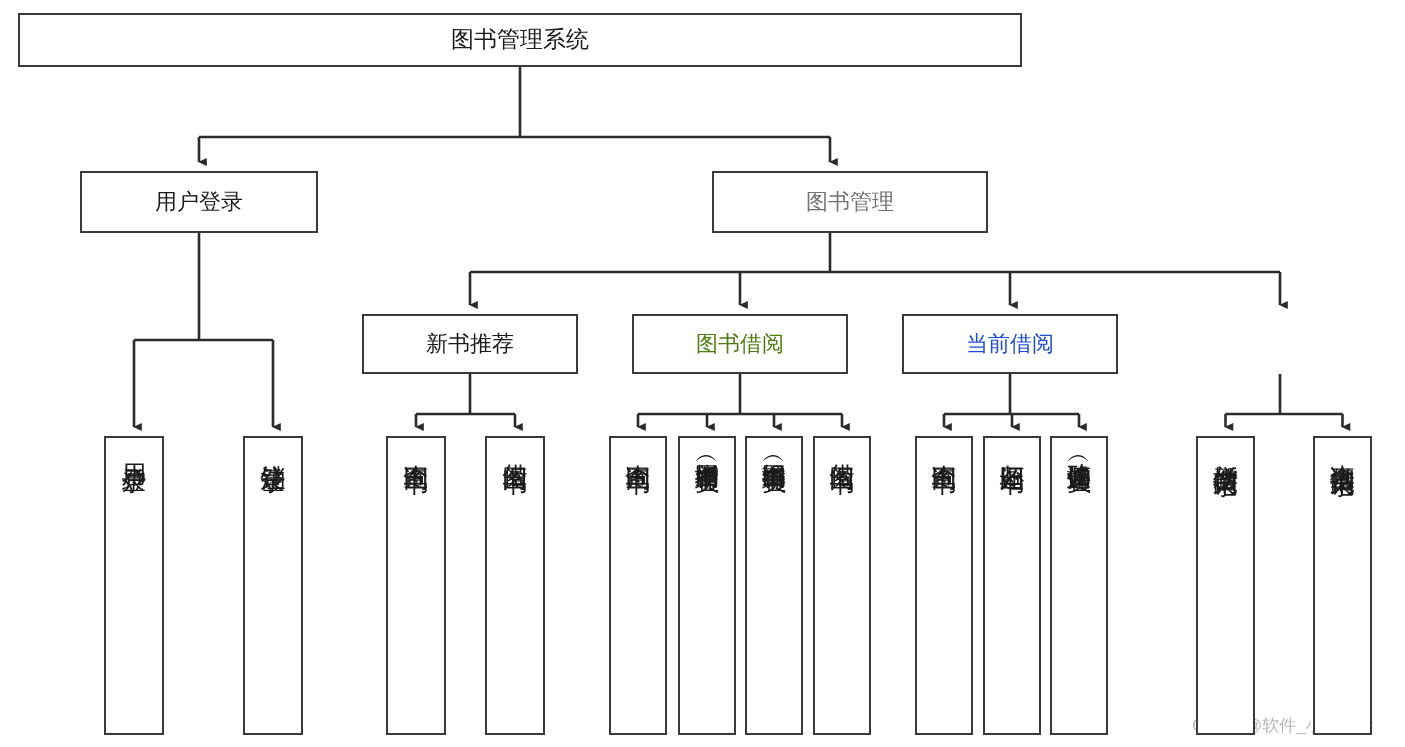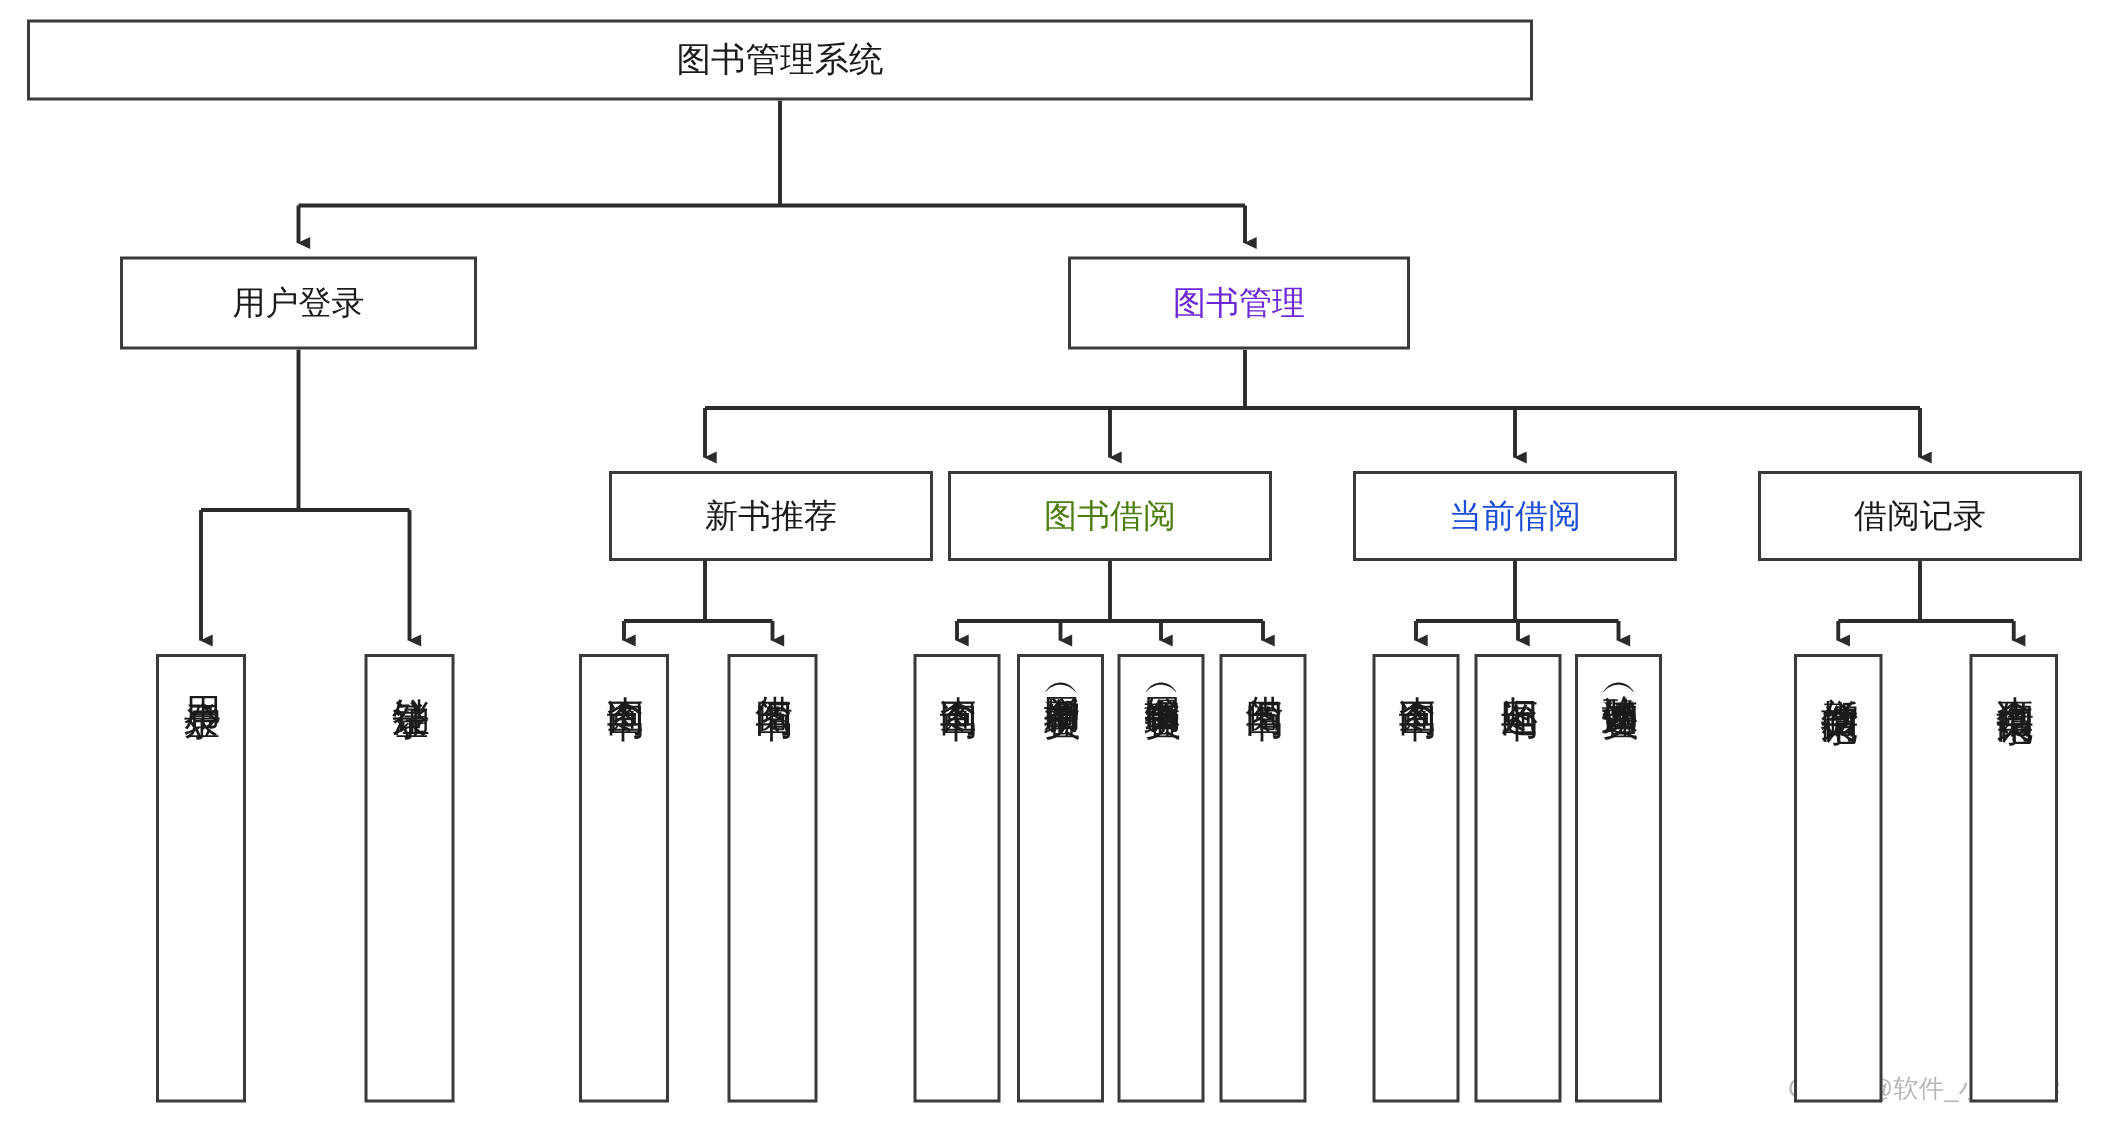--- a/index.html
+++ b/index.html
@@ -123,34 +123,31 @@
 
   <div class="node horiz" id="root-node" style="left: 18px; top: 13px; width: 1004px; height: 54px; border-color: rgb(58, 58, 58); background: rgb(255, 255, 255); color: rgb(27, 27, 27);">
     <span class="label">图书管理系统</span>
   </div>
 
   <div class="watermark" style="left: 1192px; top: 714px; color: rgb(184, 184, 184);">CSDN @软件_小贺同学</div>
 
 <div class="node horiz" style="left: 80px; top: 171px; width: 238px; height: 62px; border-color: rgb(58, 58, 58); background: rgb(255, 255, 255); color: rgb(27, 27, 27);">
       <span class="label">用户登录</span>
     </div>
-    <div class="node horiz" style="left: 712px; top: 171px; width: 228px; height: 62px; border-color: rgb(58, 58, 58); background: rgb(255, 255, 255); color: #6d28d9;">
+    <div class="node horiz" style="left: 712px; top: 171px; width: 276px; height: 62px; border-color: rgb(58, 58, 58); background: rgb(255, 255, 255); color: #737373;">
       <span class="label">图书管理</span>
     </div>
-    <div class="node horiz" style="left: 362px; top: 314px; width: 216px; height: 60px; border-color: rgb(58, 58, 58); background: rgb(255, 255, 255); color: rgb(27, 27, 27); margin-left: 44px;">
+    <div class="node horiz" style="left: 362px; top: 314px; width: 216px; height: 60px; border-color: rgb(58, 58, 58); background: rgb(255, 255, 255); color: rgb(27, 27, 27);">
       <span class="label">新书推荐</span>
     </div>
     <div class="node horiz" style="left: 632px; top: 314px; width: 216px; height: 60px; border-color: rgb(58, 58, 58); background: rgb(255, 255, 255); color: #4d7c0f;">
       <span class="label">图书借阅</span>
     </div>
     <div class="node horiz" style="left: 902px; top: 314px; width: 216px; height: 60px; border-color: rgb(58, 58, 58); background: rgb(255, 255, 255); color: #1d4ed8;">
       <span class="label">当前借阅</span>
-    </div>
-    <div class="node horiz" style="left: 1172px; top: 314px; width: 216px; height: 60px; border-color: rgb(58, 58, 58); background: rgb(255, 255, 255); color: rgb(27, 27, 27);">
-      <span class="label">借阅记录</span>
     </div>
     <div class="node vert" style="left: 104px; top: 436px; width: 60px; height: 299px; border-color: rgb(58, 58, 58); background: rgb(255, 255, 255); color: rgb(27, 27, 27);">
       <span class="label">用户登录</span>
     </div>
     <div class="node vert" style="left: 243px; top: 436px; width: 60px; height: 299px; border-color: rgb(58, 58, 58); background: rgb(255, 255, 255); color: rgb(27, 27, 27);">
       <span class="label">注销登录</span>
     </div>
     <div class="node vert" style="left: 386px; top: 436px; width: 60px; height: 299px; border-color: rgb(58, 58, 58); background: rgb(255, 255, 255); color: rgb(27, 27, 27);">
       <span class="label">查询图书</span>
     </div>

